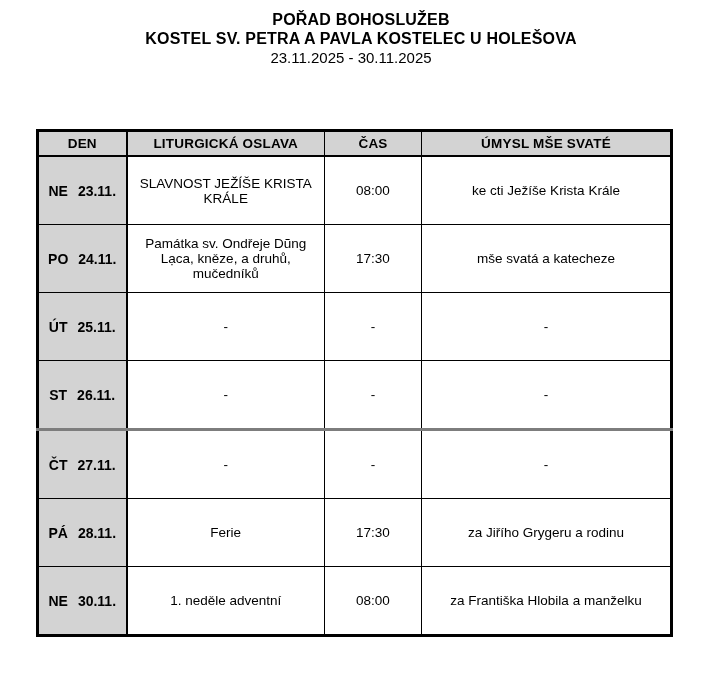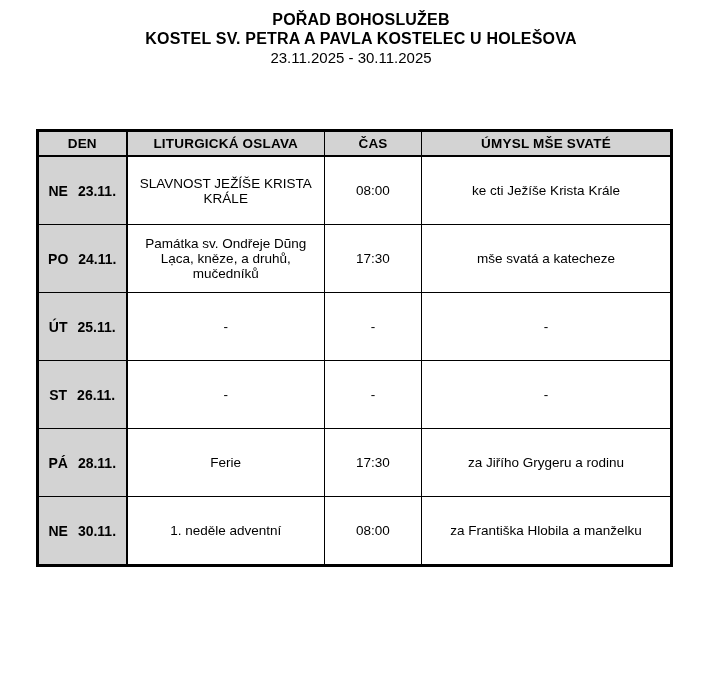--- a/index.html
+++ b/index.html
@@ -128,20 +128,26 @@
         <td class="celebration-cell">-</td>
         <td>-</td>
         <td class="intention-cell">-</td>
       </tr>
       <tr>
         <td class="day-cell"><span class="day-abbr">ST</span><span>26.11.</span></td>
         <td class="celebration-cell">-</td>
         <td>-</td>
         <td class="intention-cell">-</td>
       </tr>
+      <tr class="gray-divider">
+        <td class="day-cell"><span class="day-abbr">ČT</span><span>27.11.</span></td>
+        <td class="celebration-cell">-</td>
+        <td>-</td>
+        <td class="intention-cell">-</td>
+      </tr>
       <tr>
         <td class="day-cell"><span class="day-abbr">PÁ</span><span>28.11.</span></td>
         <td class="celebration-cell">Ferie</td>
         <td>17:30</td>
         <td class="intention-cell">za Jiřího Grygeru a rodinu</td>
       </tr>
       <tr>
         <td class="day-cell"><span class="day-abbr">NE</span><span>30.11.</span></td>
         <td class="celebration-cell">1. neděle adventní</td>
         <td>08:00</td>

